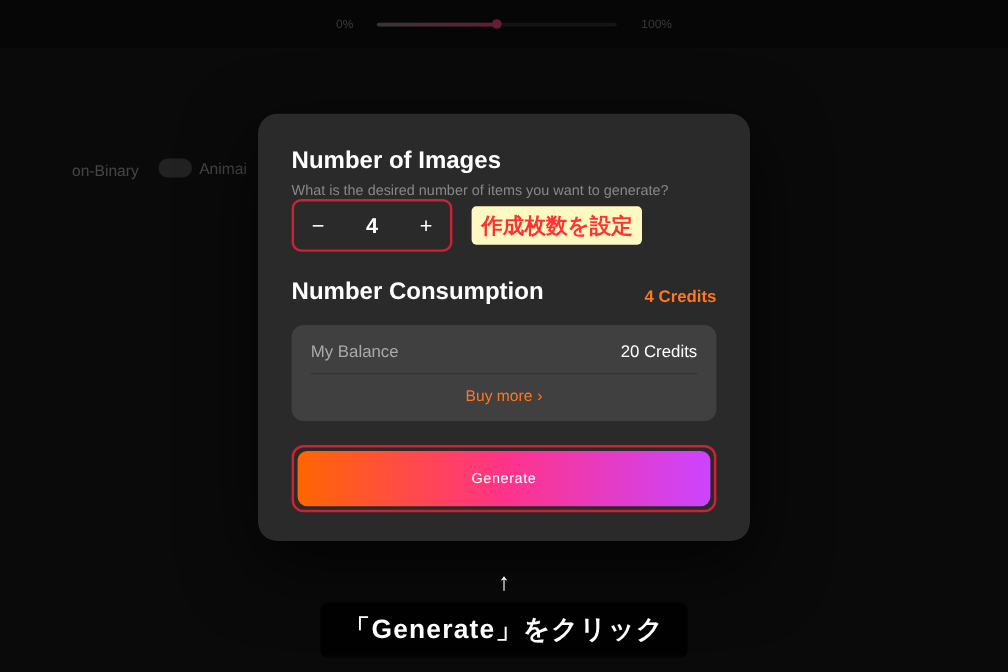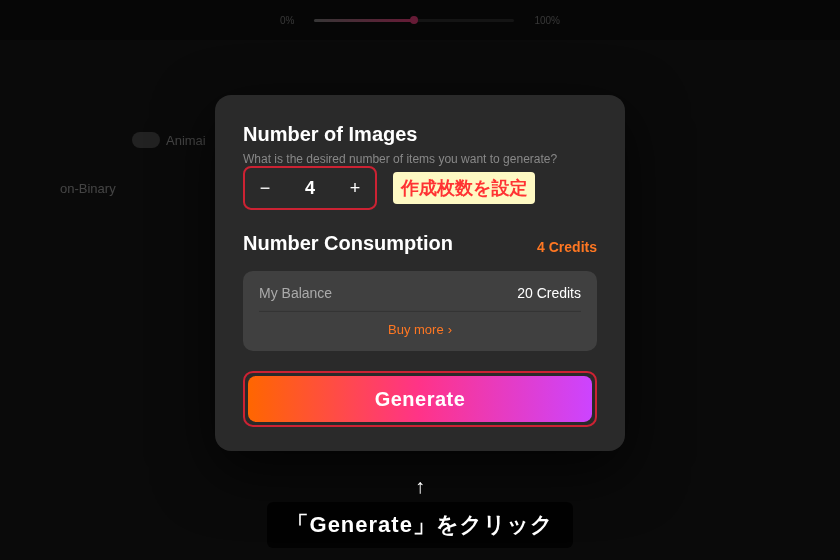--- a/index.html
+++ b/index.html
@@ -77,21 +77,20 @@
       letter-spacing: 1px;
     }
 
     
     .bg-left-label {
       position: absolute;
       top: 135px;
       left: 60px;
       font-size: 13px;
       color: #aaa;
-      margin-top: 46px;
     }
     .bg-anim-toggle {
       position: absolute;
       top: 132px;
       left: 132px;
       display: flex;
       align-items: center;
       gap: 6px;
       font-size: 13px;
       color: #aaa;
@@ -255,22 +254,22 @@
       padding: 3px;
     }
 
     .generate-btn {
       width: 100%;
       height: 46px;
       border: none;
       border-radius: 8px;
       background: linear-gradient(to right, #ff6600, #ff3388, #cc44ff);
       color: #fff;
-      font-size: 20px;
-      font-weight: 700;
+      font-size: 12px;
+      font-weight: 400;
       cursor: pointer;
       letter-spacing: 0.5px;
     }
 
     
     .bottom-text-area {
       position: absolute;
       bottom: 12px;
       left: 0;
       right: 0;

